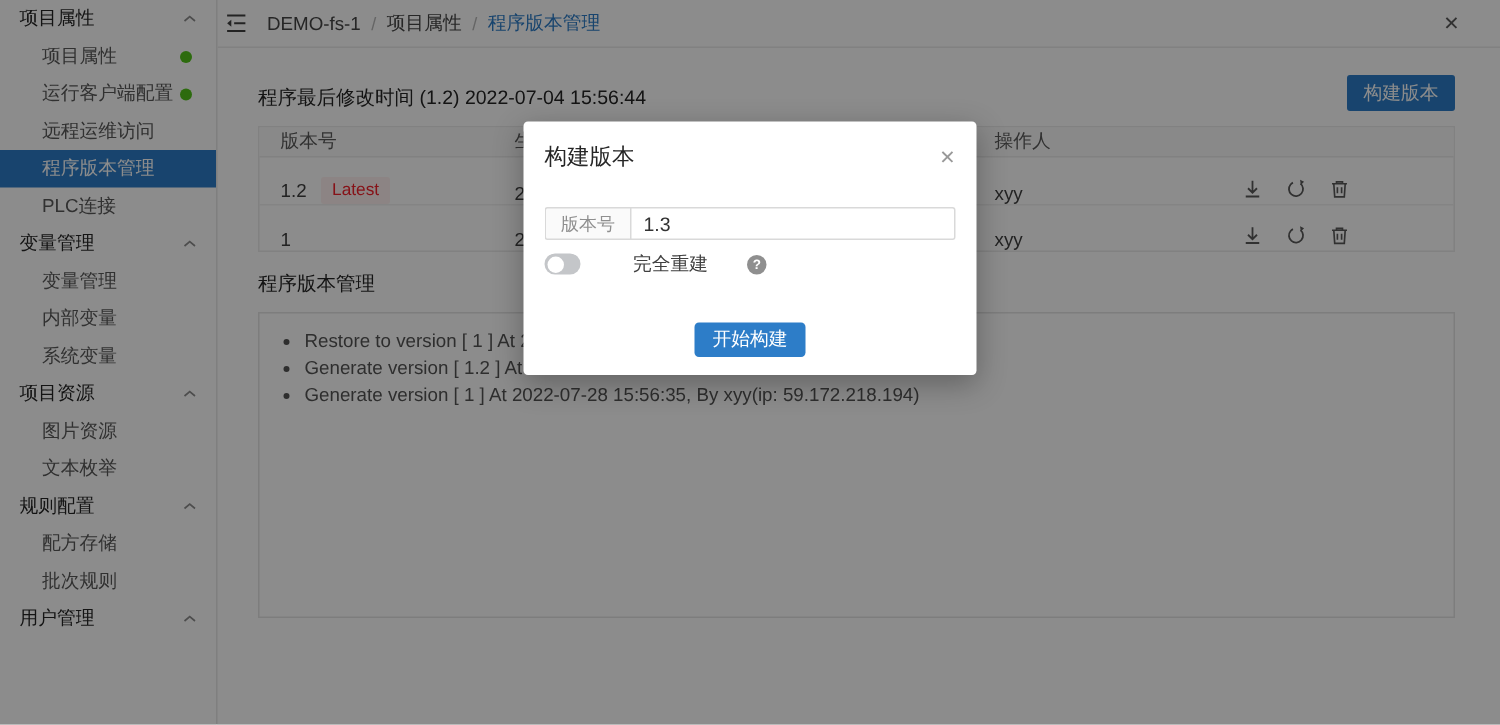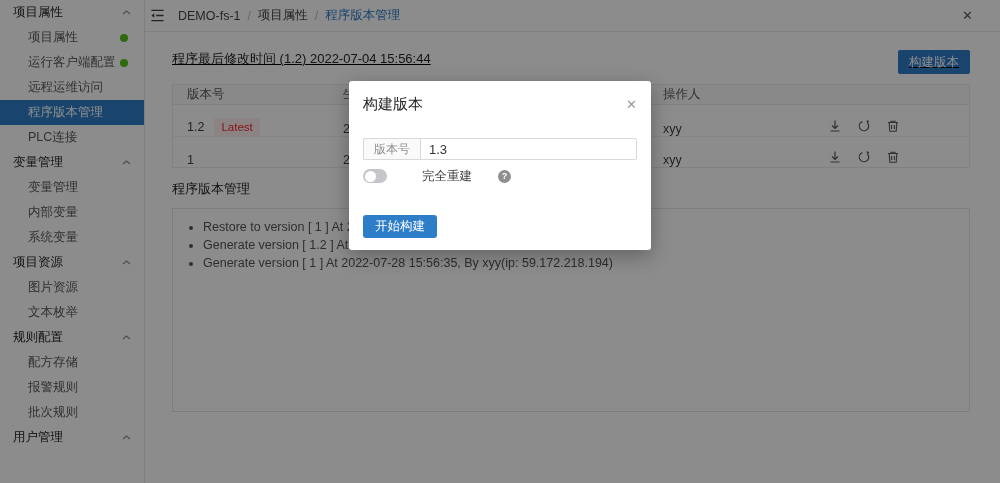--- a/index.html
+++ b/index.html
@@ -22,21 +22,21 @@
   .main { margin-left:145px; height:100%; background:#fff; }
   .topbar { height:32px; display:flex; align-items:center; border-bottom:1px solid #ececec; padding:0 27px 0 5px; }
   .fold { display:flex; cursor:pointer; }
   .breadcrumb { display:flex; align-items:center; margin-left:13px; font-size:12.5px; }
   .crumb { color:#454545; }
   .crumb.current { color:var(--primary); }
   .sep { color:#b8b8b8; margin:0 7px; font-size:12px; }
   .topbar-close { margin-left:auto; color:#5a5a5a; font-size:13px; cursor:pointer; line-height:1; }
 
   .content { padding:0 30px 0 27px; }
-  .page-head { margin-top:18px; height:24px; display:flex; align-items:flex-start; justify-content:space-between;text-decoration:underline; }
+  .page-head { margin-top:18px; height:24px; display:flex; align-items:flex-end; justify-content:space-between; }
   .last-modified { font-size:13px; color:#262626; }
   .btn-primary { background:var(--primary); color:#fff; border:none; border-radius:2px; height:24px;
                  padding:0 11px; font-size:12.5px; cursor:pointer;
                  font-family:"Liberation Sans","DejaVu Sans",sans-serif; }
 
   .vtable { margin-top:10px; border:1px solid #ebebeb; }
   .t-head { display:flex; height:20px; align-items:center; background:#fafafa; color:#5a5a5a;
             font-size:12.5px; border-bottom:1px solid #ebebeb; }
   .t-row { display:flex; height:31px; align-items:flex-end; font-size:12.5px; color:#404040; }
   .t-row + .t-row { border-top:1px solid #f0f0f0; }
@@ -65,21 +65,21 @@
            display:flex; align-items:center; justify-content:center; }
   .version-input { flex:1; border:1px solid #d9d9d9; border-radius:0 2px 2px 0; padding:0 8px;
                    font-size:13px; color:#333; outline:none; min-width:0;
                    font-family:"Liberation Sans","DejaVu Sans",sans-serif; }
   .toggle-row { margin-top:8px; height:16px; display:flex; align-items:center;gap:20px; }
   .switch { width:24px; height:14px; border-radius:7px; background:#c4c6c9; position:relative; cursor:pointer; }
   .knob { position:absolute; left:1.5px; top:1.5px; width:11px; height:11px; border-radius:50%; background:#fff; }
   .toggle-label { margin-left:15px; font-size:12.5px; color:#404040; }
   .help { margin-left:6px; width:13px; height:13px; border-radius:50%; background:#8f8f8f; color:#fff;
           font-size:9px; font-weight:bold; display:flex; align-items:center; justify-content:center; cursor:pointer; }
-  .modal-footer { margin-top:31px; display:flex; justify-content:flex-start; }
+  .modal-footer { margin-top:31px; display:flex; justify-content:center; }
   .btn-submit { background:var(--primary); color:#fff; border:none; border-radius:3px; height:23px;
                 padding:0 12px; font-size:12.5px; cursor:pointer;
                 font-family:"Liberation Sans","DejaVu Sans",sans-serif; }
 </style>
 </head>
 <body>
 
 <aside class="sidebar">
   <div class="s-row s-group">
     <span>项目属性</span>
@@ -143,23 +143,20 @@
   <div class="s-row s-group">
     <span>规则配置</span>
     <span class="chev">
         <svg width="9" height="5" viewBox="0 0 9 5">
           <path d="M1 4 L4.5 1 L8 4" stroke="#8c8c8c" fill="none" stroke-width="1.1"></path>
         </svg>
       </span>
   </div>
   <div class="s-row s-item">
     <span>配方存储</span>
-  </div>
-  <div class="s-row s-item">
-    <span>报警规则</span>
   </div>
   <div class="s-row s-item">
     <span>批次规则</span>
   </div>
 
   <div class="s-row s-group">
     <span>用户管理</span>
     <span class="chev">
         <svg width="9" height="5" viewBox="0 0 9 5">
           <path d="M1 4 L4.5 1 L8 4" stroke="#8c8c8c" fill="none" stroke-width="1.1"></path>

